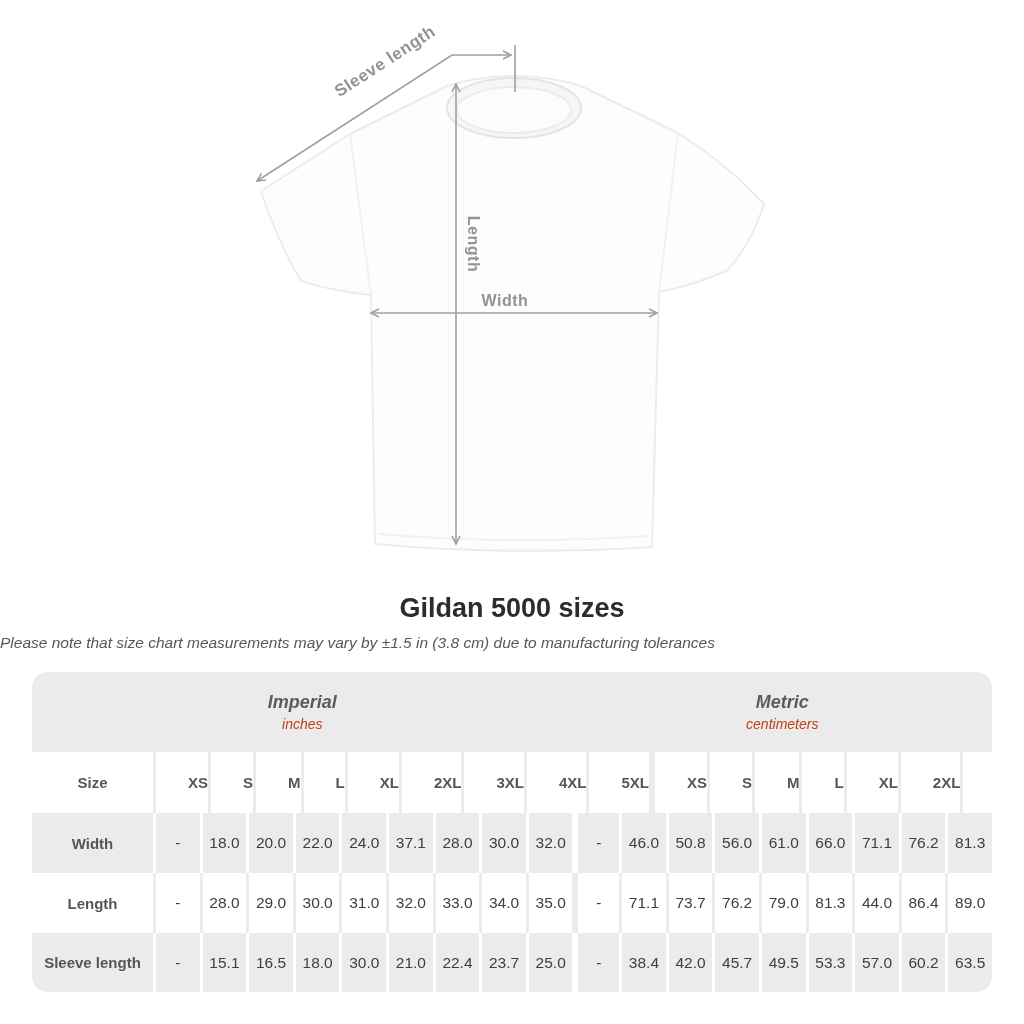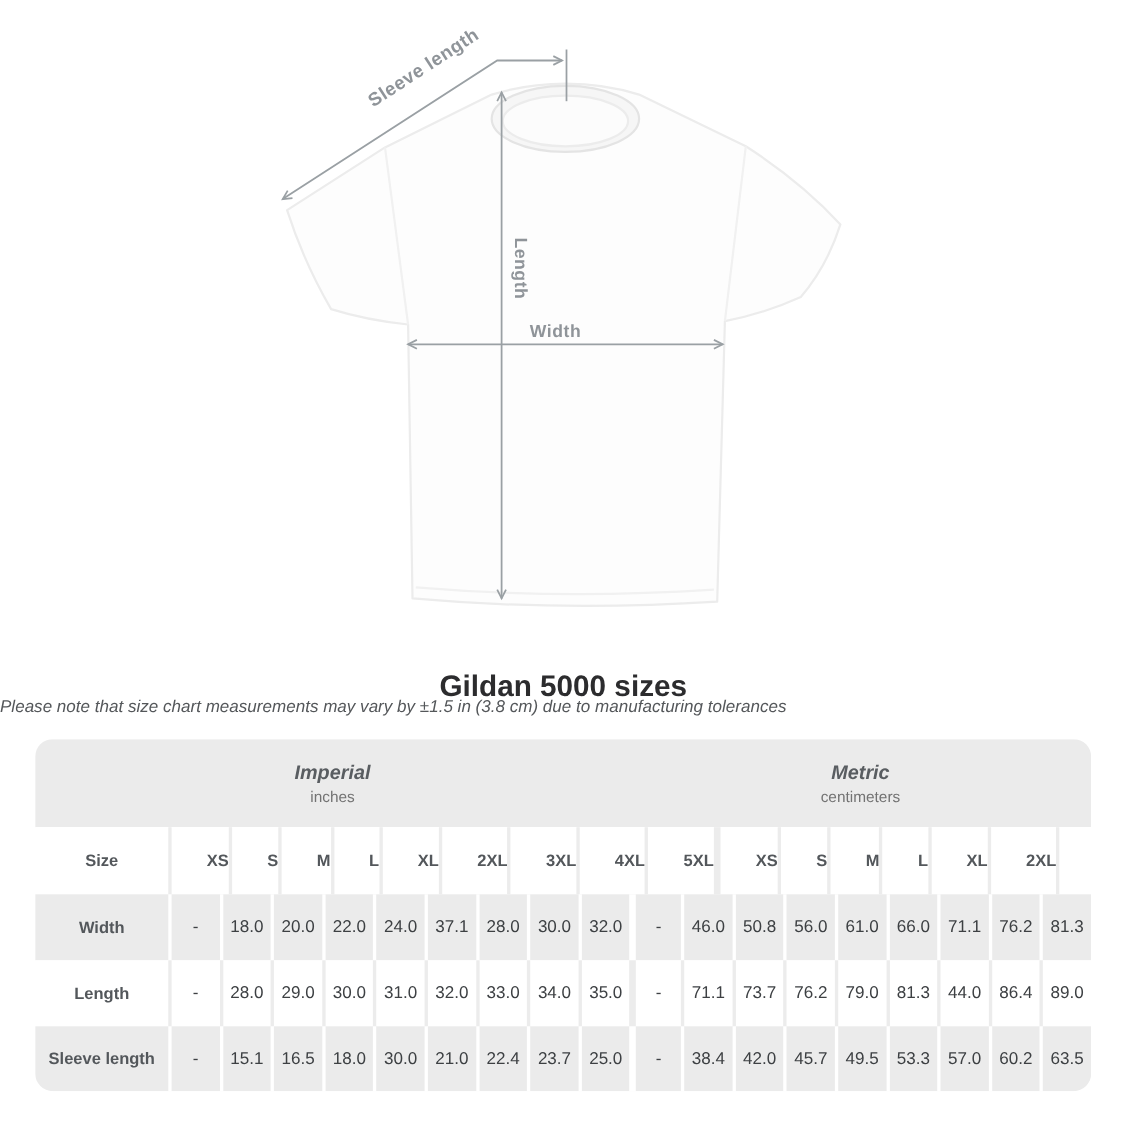--- a/index.html
+++ b/index.html
@@ -9,42 +9,42 @@
     font-family:"Liberation Sans", sans-serif;
   }
   .fig { position:absolute; top:0; left:0; }
   .fig text {
     font-family:"Liberation Sans", sans-serif;
     font-size:16px; font-weight:bold; fill:#8f9499; letter-spacing:0.5px;
   }
   .fig text.big { font-size:17px; }
   .page-title {
     position:absolute; top:593px; left:0; width:1024px; text-align:center;
-    font-size:27px; font-weight:bold; color:#2c2c2e;margin-top:16px;
+    font-size:27px; font-weight:bold; color:#2c2c2e;
   }
   .page-note {
     position:absolute; top:634px; left:0; width:1024px; text-align:left;
     font-size:15.5px; font-style:italic; color:#54575a;
   }
   .sizetable {
     position:absolute; top:672px; left:32px; width:960px;
     border-radius:16px; overflow:hidden;
   }
   .band {
     display:grid; grid-template-columns:121px repeat(18,1fr);
     background:#ebebeb; height:80px;
   }
   .band .half {
     display:flex; flex-direction:column; align-items:center; justify-content:center;
     gap:3px;
   }
   .half.imp { grid-column:1/11; }
   .half.met { grid-column:11/20; }
   .uname { font-size:18px; font-weight:bold; font-style:italic; color:#595d61; }
-  .uunit { font-size:14px; color:#737373; }
+  .uunit { font-size:14px; font-style:italic; color:#c2410c; }
   .trow { display:grid; grid-template-columns:121px repeat(18,1fr); }
   .trow .c { display:flex; align-items:center; justify-content:center; }
   .r-size { background:#ffffff; height:61px; }
   .r-g    { background:#ebebeb; height:60px; }
   .r-w    { background:#ffffff; height:60px; }
   .r-last { height:59px; }
   .r-size .c, .r-w .c { border-left:3px solid #ececec; }
   .r-g .c { border-left:3px solid #ffffff; }
   .c.mid { border-left-width:6px; }
   .c.lab { border-left:none; font-weight:bold; color:#53575b; font-size:15px; }

